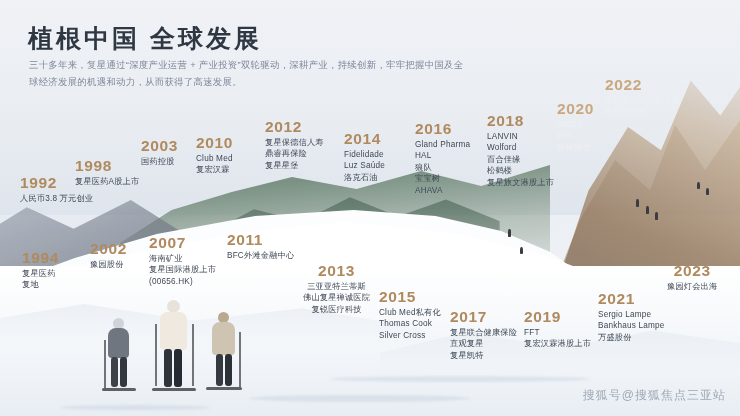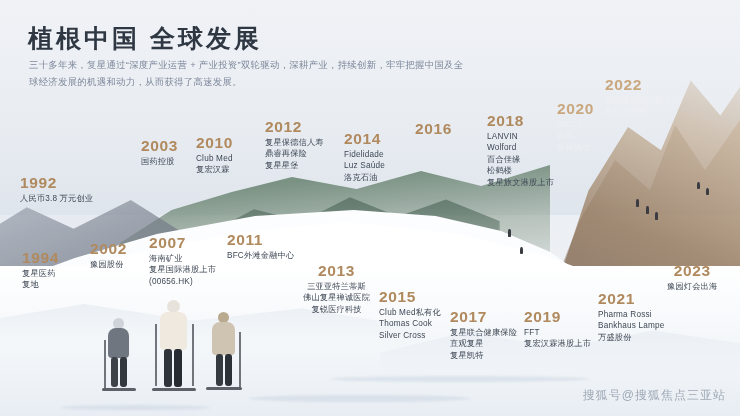--- a/index.html
+++ b/index.html
@@ -203,20 +203,26 @@
   <div class="headline">植根中国 全球发展</div>
   <div class="subline">三十多年来，复星通过“深度产业运营 + 产业投资”双轮驱动，深耕产业，持续创新，牢牢把握中国及全球经济发展的机遇和动力，从而获得了高速发展。</div>
 
   <div class="entry" style="left:20px;top:174px;">
     <div class="year">1992</div>
     <div class="items">
       <div>人民币3.8 万元创业</div>
     </div>
   </div>
 
+  <div class="entry" style="left:75px;top:157px;">
+    <div class="year">1998</div>
+    <div class="items">
+      <div>复星医药A股上市</div>
+    </div>
+  </div>
 
   <div class="entry" style="left:141px;top:137px;">
     <div class="year">2003</div>
     <div class="items">
       <div>国药控股</div>
     </div>
   </div>
 
   <div class="entry" style="left:196px;top:134px;">
     <div class="year">2010</div>
@@ -239,20 +245,27 @@
     <div class="year">2014</div>
     <div class="items">
       <div>Fidelidade</div>
       <div>Luz Saúde</div>
       <div>洛克石油</div>
     </div>
   </div>
 
   <div class="entry" style="left:415px;top:120px;">
     <div class="year">2016</div>
+    <div class="items">
+      <div>Gland Pharma</div>
+      <div>HAL</div>
+      <div>狼队</div>
+      <div>宝宝树</div>
+      <div>AHAVA</div>
+    </div>
   </div>
 
   <div class="entry" style="left:487px;top:112px;">
     <div class="year">2018</div>
     <div class="items">
       <div>LANVIN</div>
       <div>Wolford</div>
       <div>百合佳缘</div>
       <div>松鹤楼</div>
       <div>复星旅文港股上市</div>
@@ -338,21 +351,21 @@
     <div class="year">2019</div>
     <div class="items">
       <div>FFT</div>
       <div>复宏汉霖港股上市</div>
     </div>
   </div>
 
   <div class="entry" style="left:598px;top:290px;">
     <div class="year">2021</div>
     <div class="items">
-      <div>Pharma Rossi</div>
+      <div>Sergio Lampe</div>
       <div>Bankhaus Lampe</div>
       <div>万盛股份</div>
     </div>
   </div>
 
   <div class="entry" style="left:667px;top:262px;text-align:center;">
     <div class="year">2023</div>
     <div class="items">
       <div>豫园灯会出海</div>
     </div>

